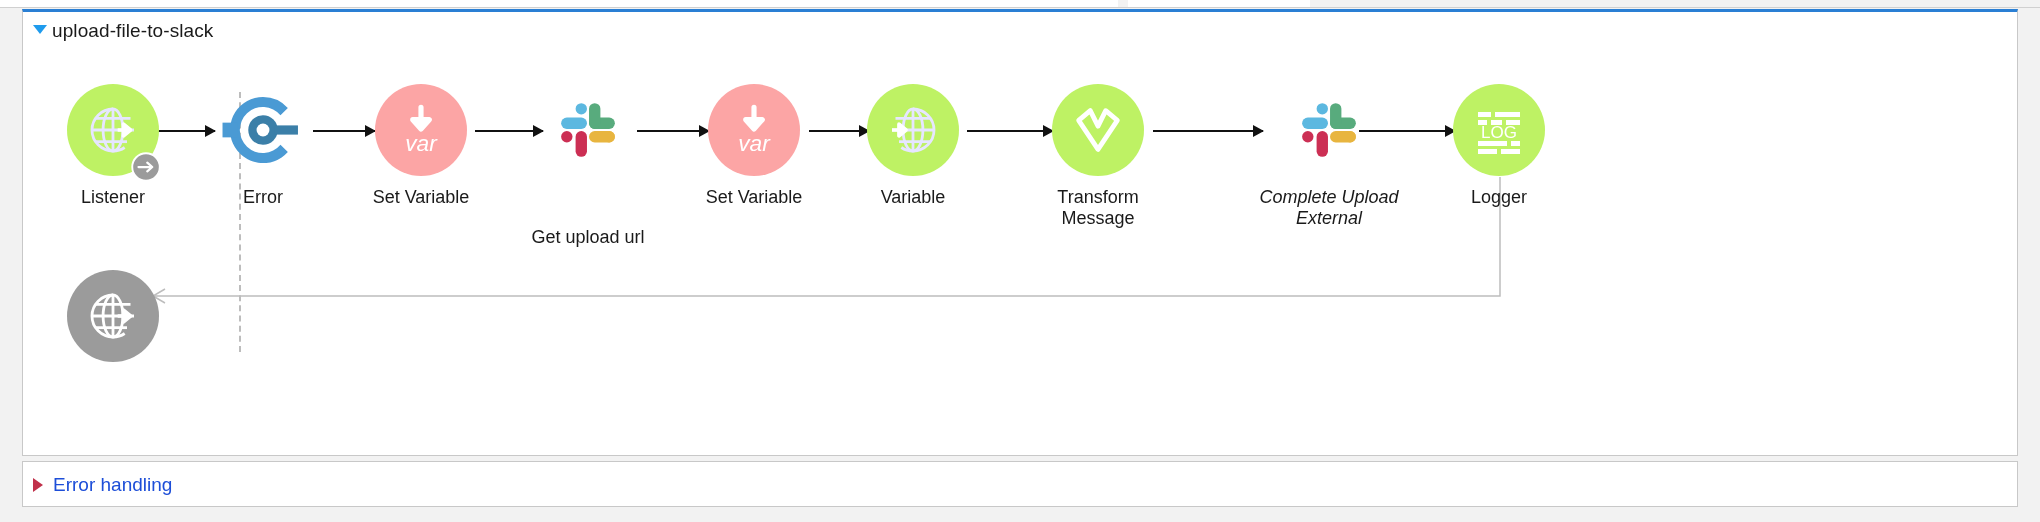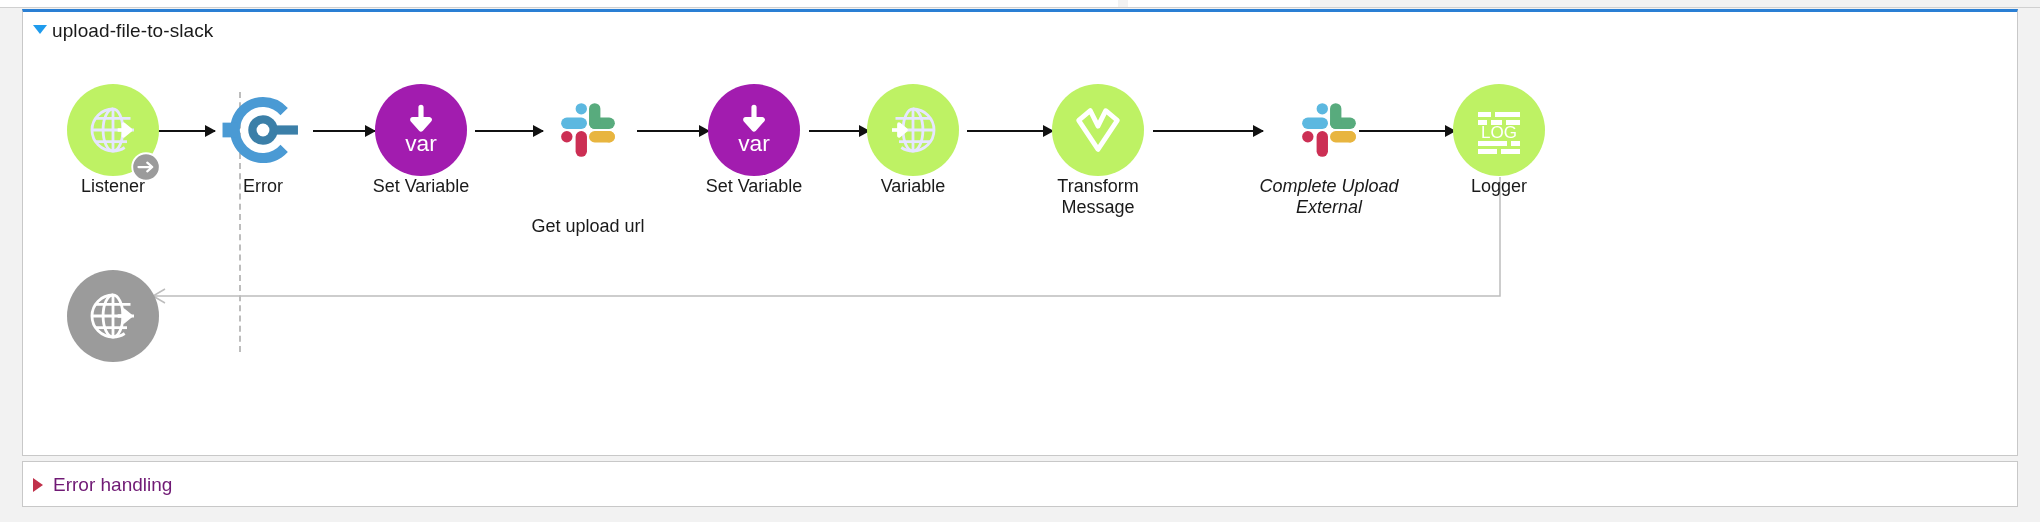--- a/index.html
+++ b/index.html
@@ -37,45 +37,45 @@
   
   .error-bar {
     position:absolute; left:22px; top:461px; width:1996px; height:46px;
     background:#ffffff; border:1px solid #c8c8c8;
   }
   .error-tri {
     position:absolute; left:10px; top:16px; width:0; height:0;
     border-top:7px solid transparent; border-bottom:7px solid transparent;
     border-left:10px solid #c0304a;
   }
-  .error-label { position:absolute; left:30px; top:12px; font-size:19px; color:#701a75; }
+  .error-label { position:absolute; left:30px; top:12px; font-size:19px; color:#1d4ed8; }
 
   
   .dashed-sep {
     position:absolute; left:216px; top:80px; width:0; height:260px;
     border-left:2px dashed #bdbdbd;
   }
 
   
   .node {
     position:absolute; top:72px; width:124px;
     display:flex; flex-direction:column; align-items:center;
   }
   .circle {
     width:92px; height:92px; border-radius:50%;
     display:flex; align-items:center; justify-content:center;
     position:relative;
   }
   .circle.purple { background:#bef264; }
-  .circle.green  { background:#a21caf; }
+  .circle.green  { background:#fca5a5;font-style:italic; }
   .circle.gray   { background:#9b9b9b; }
   .circle.plain  { background:transparent; }
 
   .node-label {
-    margin-top:0; font-size:18px; color:#1a1a1a;
+    margin-top:11px; font-size:18px; color:#1a1a1a;
     text-align:center; line-height:1.15; white-space:pre-line; width:160px;
   }
 
   
   .conn {
     position:absolute; top:118px; height:2px; background:#111;
   }
   .conn::after {
     content:""; position:absolute; right:-1px; top:-5px;
     width:0; height:0;

